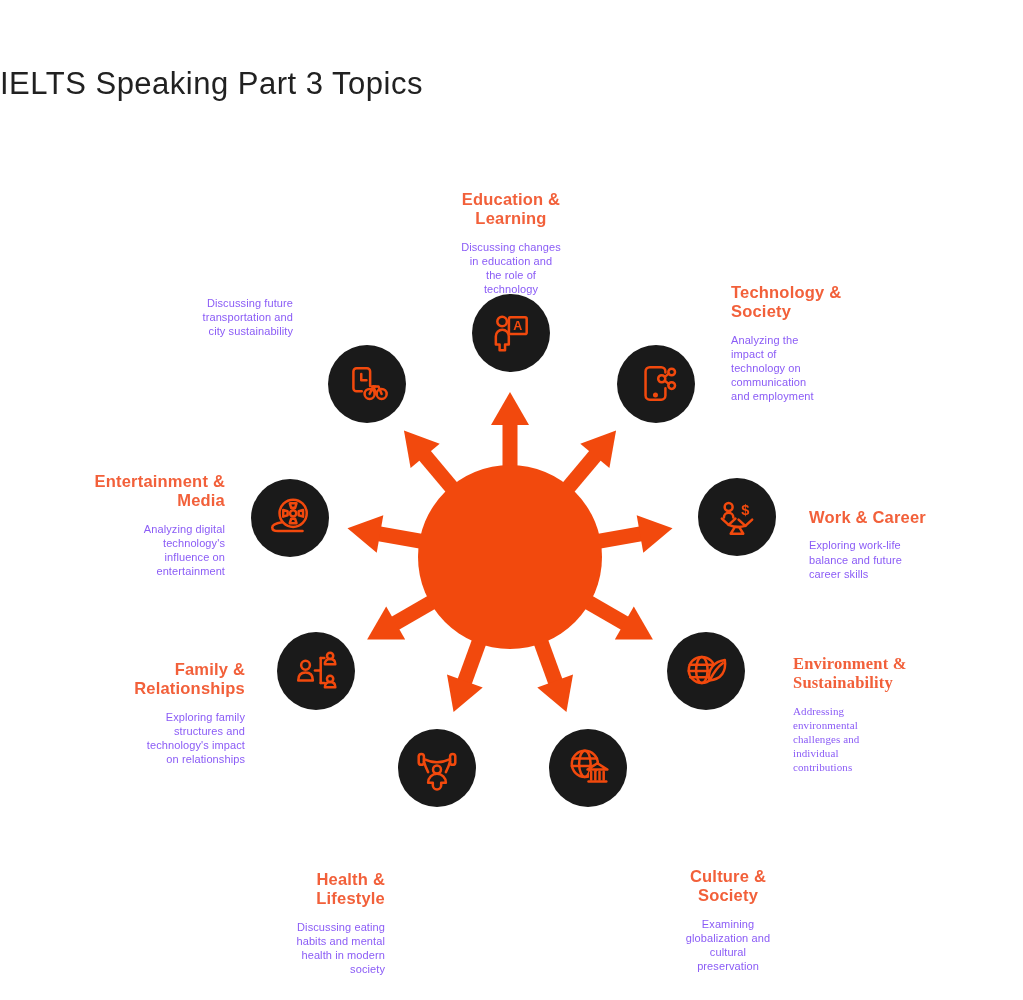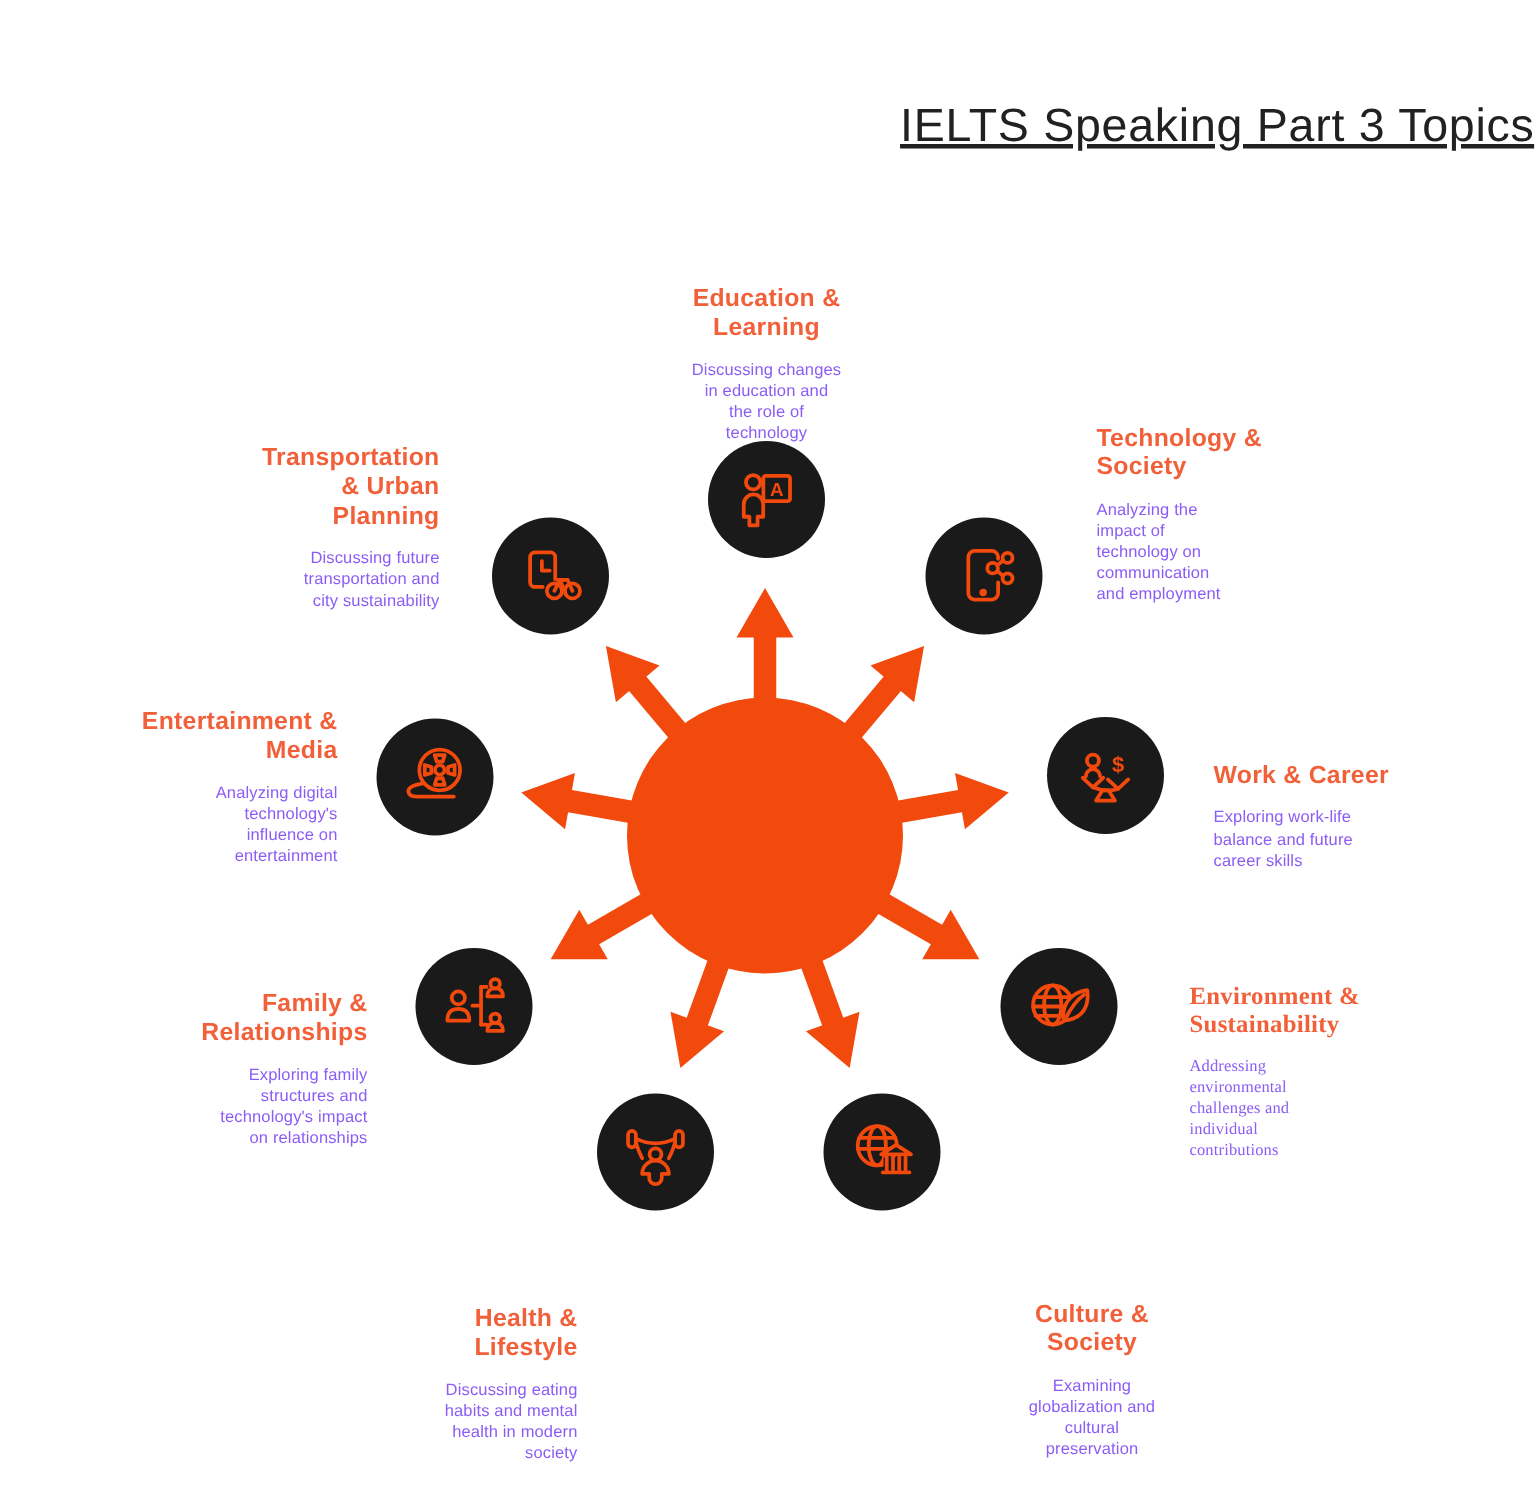--- a/index.html
+++ b/index.html
@@ -1,22 +1,22 @@
 <!DOCTYPE html>
 <html style="--accent: #F2490D; --heading: #F2603A; --node-bg: #1A1A1A; --bg: #FFFFFF;"><head>
 <meta charset="utf-8">
 <style>
   html,body{margin:0;padding:0;background:#fff;}
   #canvas{
     position:relative;width:1023px;height:1000px;background:var(--bg,#fff);
     font-family:"Liberation Sans",sans-serif;overflow:hidden;
   }
   .page-title{
-    position:absolute;top:66px;left:0;width:100%;text-align:right;
-    font-size:31px;font-weight:500;color:#212121;letter-spacing:.5px;text-decoration:underline;
+    position:absolute;top:66px;left:0;width:100%;text-align:left;
+    font-size:31px;font-weight:500;color:#212121;letter-spacing:.5px;
   }
   
   .sun{position:absolute;left:340px;top:387px;}
   .sun .core{fill:var(--accent);}
   .sun .arrow{fill:var(--accent);}
   
   .node{
     position:absolute;width:78px;height:78px;border-radius:50%;
     background:var(--node-bg);display:flex;align-items:center;justify-content:center;
   }
@@ -277,21 +277,18 @@
   <div class="topic-text t-entertainment">
     <div class="topic-title">Entertainment &amp;
 Media</div>
     <div class="topic-desc">Analyzing digital
 technology's
 influence on
 entertainment</div>
   </div>
 
   <div class="topic-text t-transportation">
-    <div class="topic-title">Transportation
-&amp; Urban
-Planning</div>
     <div class="topic-desc">Discussing future
 transportation and
 city sustainability</div>
   </div>
 
 </div>
 
 </body></html>

